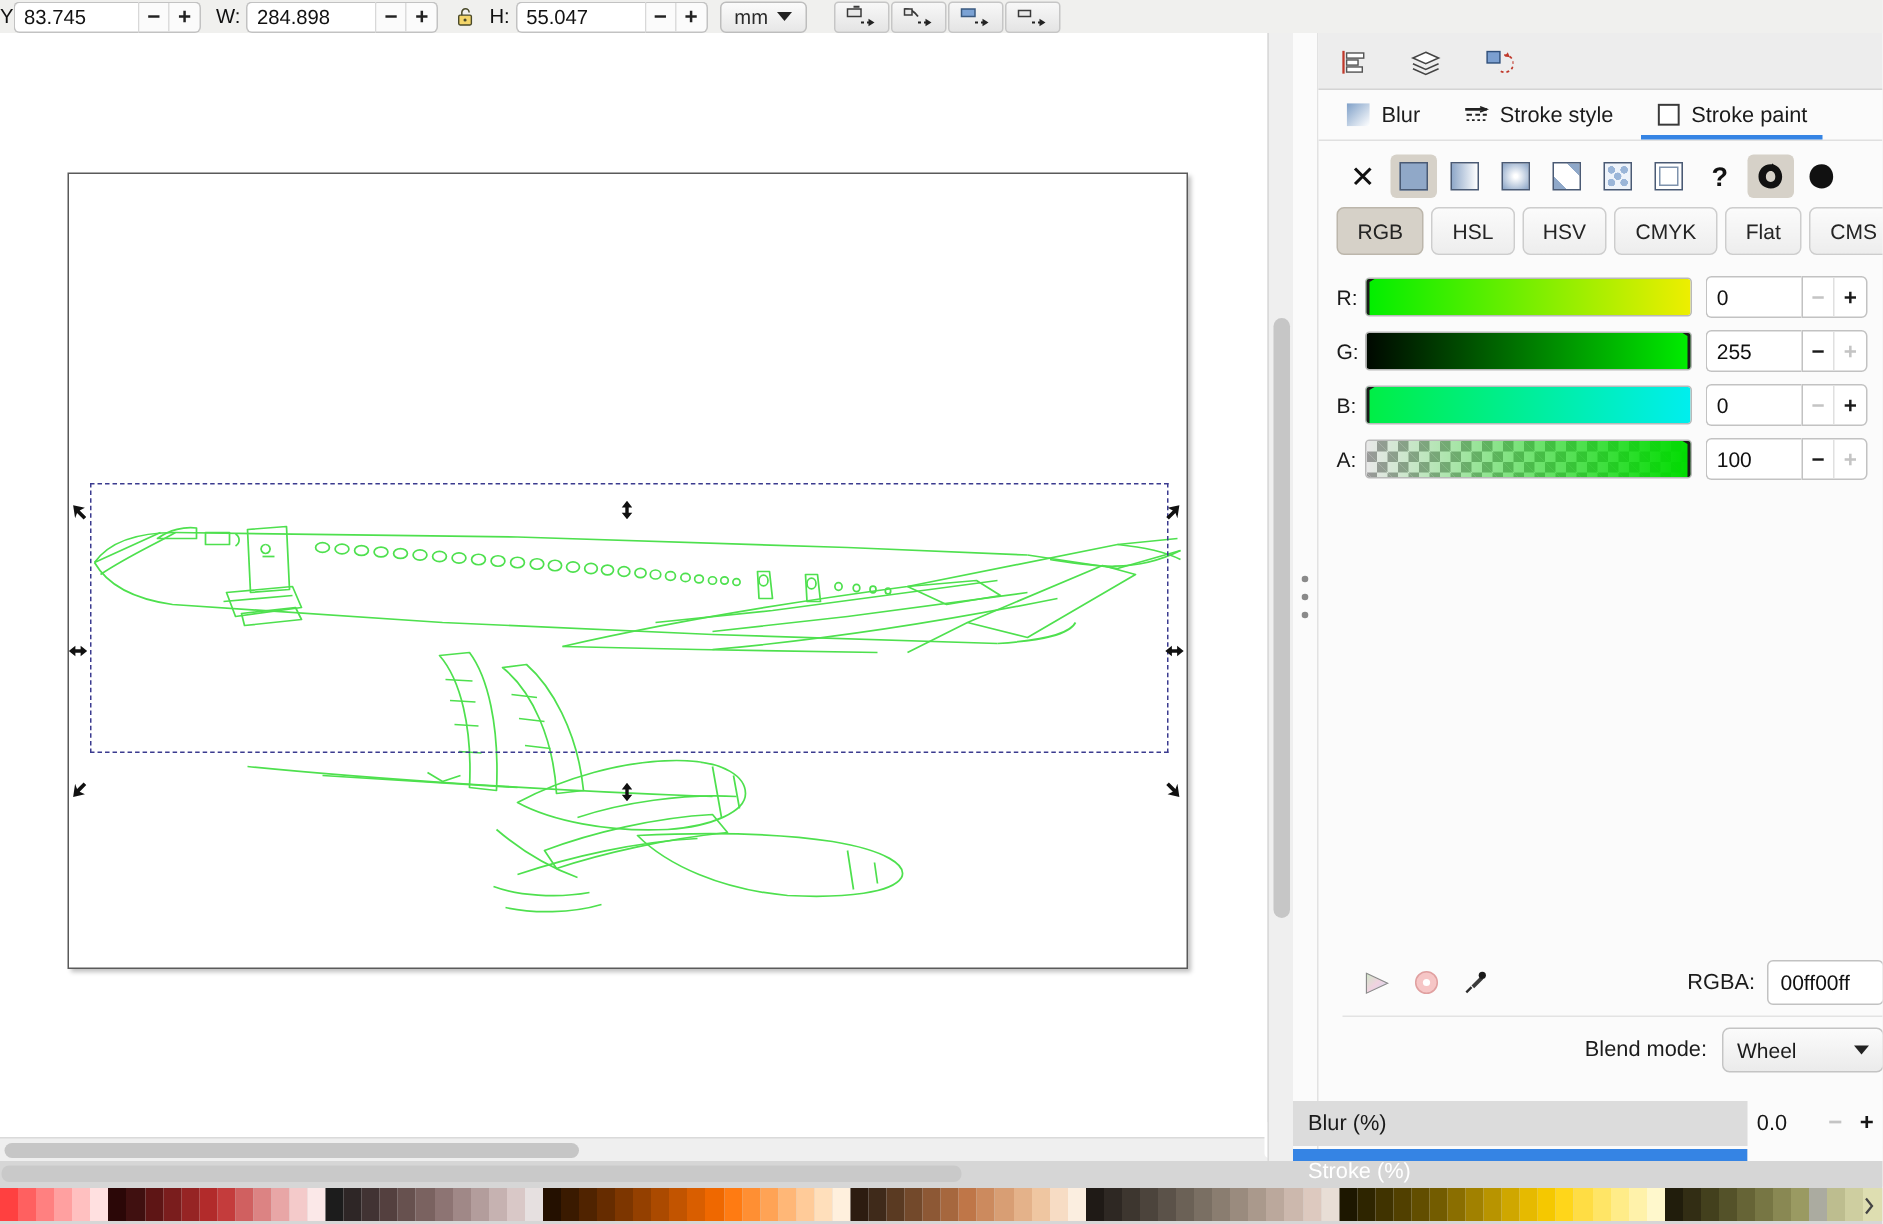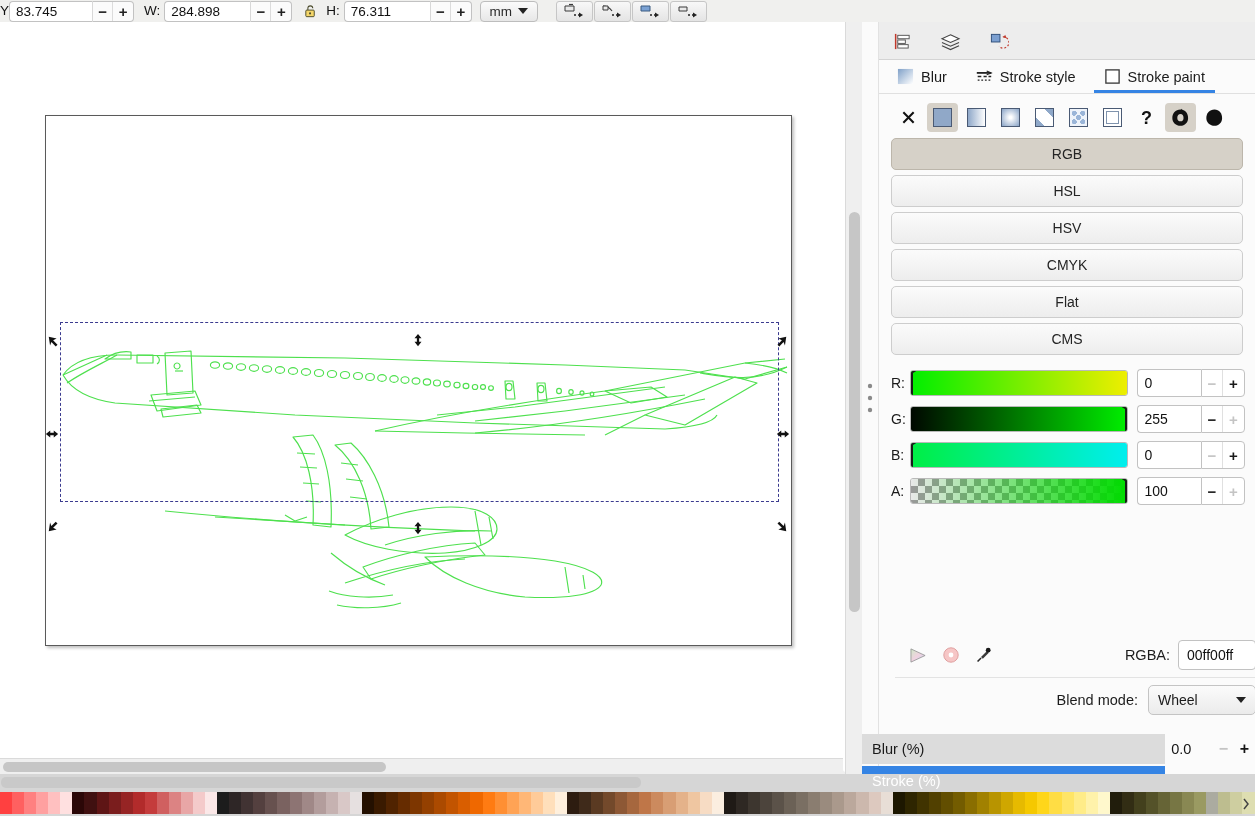--- a/index.html
+++ b/index.html
@@ -161,21 +161,21 @@
     width: 31px; height: 29px; border-radius: 4px;
     display: flex; align-items: center; justify-content: center;
     background: transparent;
   }
   .paint-btn.sel { background: #d6d1c8; }
   .sw { width: 19px; height: 19px; border: 1px solid #4a5a74; }
 
   #flat-color-label { padding: 4px 0 6px 14px; font-weight: bold; font-size: 14.5px; color: #141414; }
 
   
-  #mode-row { display: flex; gap: 5px; padding: 0 12px 0 12px; flex-direction: column; }
+  #mode-row { display: flex; gap: 5px; padding: 0 12px 0 12px; }
   .mode-btn {
     height: 32px; padding: 0 13px; border-radius: 5px;
     background: linear-gradient(#fbfbfb,#ededed); border: 1px solid #cdcdcd;
     display: flex; align-items: center; justify-content: center;
     font-size: 14px; color: #242424;
   }
   .mode-btn.sel { background: #d6d1c8; border-color: #bcb6ab; }
 
   
   #sliders { padding: 10px 10px 0 12px; }
@@ -303,21 +303,21 @@
     <div class="lockbtn">
       <svg width="15" height="15" viewBox="0 0 16 16">
         <rect x="3" y="6.5" width="9" height="7" rx="1" fill="#f4d66a" stroke="#4a4a2a" stroke-width="1"></rect>
         <path d="M5.2 6.5V4.6a2.6 2.6 0 0 1 5.2 0" fill="none" stroke="#4a4a2a" stroke-width="1.1"></path>
         <circle cx="7.5" cy="10" r="1.1" fill="#4a4a2a"></circle>
       </svg>
     </div>
 
     <span class="tb-label">H:</span>
     <div class="spin-group" style="width:128px;">
-      <div class="spin-field" style="flex:1">76.311</div>
+      <div class="spin-field" style="flex:1">55.047</div>
       <div class="spin-btns">
         <div class="spin-btn">−</div>
         <div class="spin-btn">+</div>
       </div>
     </div>
 
     <div class="unit-combo">
       <span>mm</span>
       <span class="caret-down"></span>
     </div>

